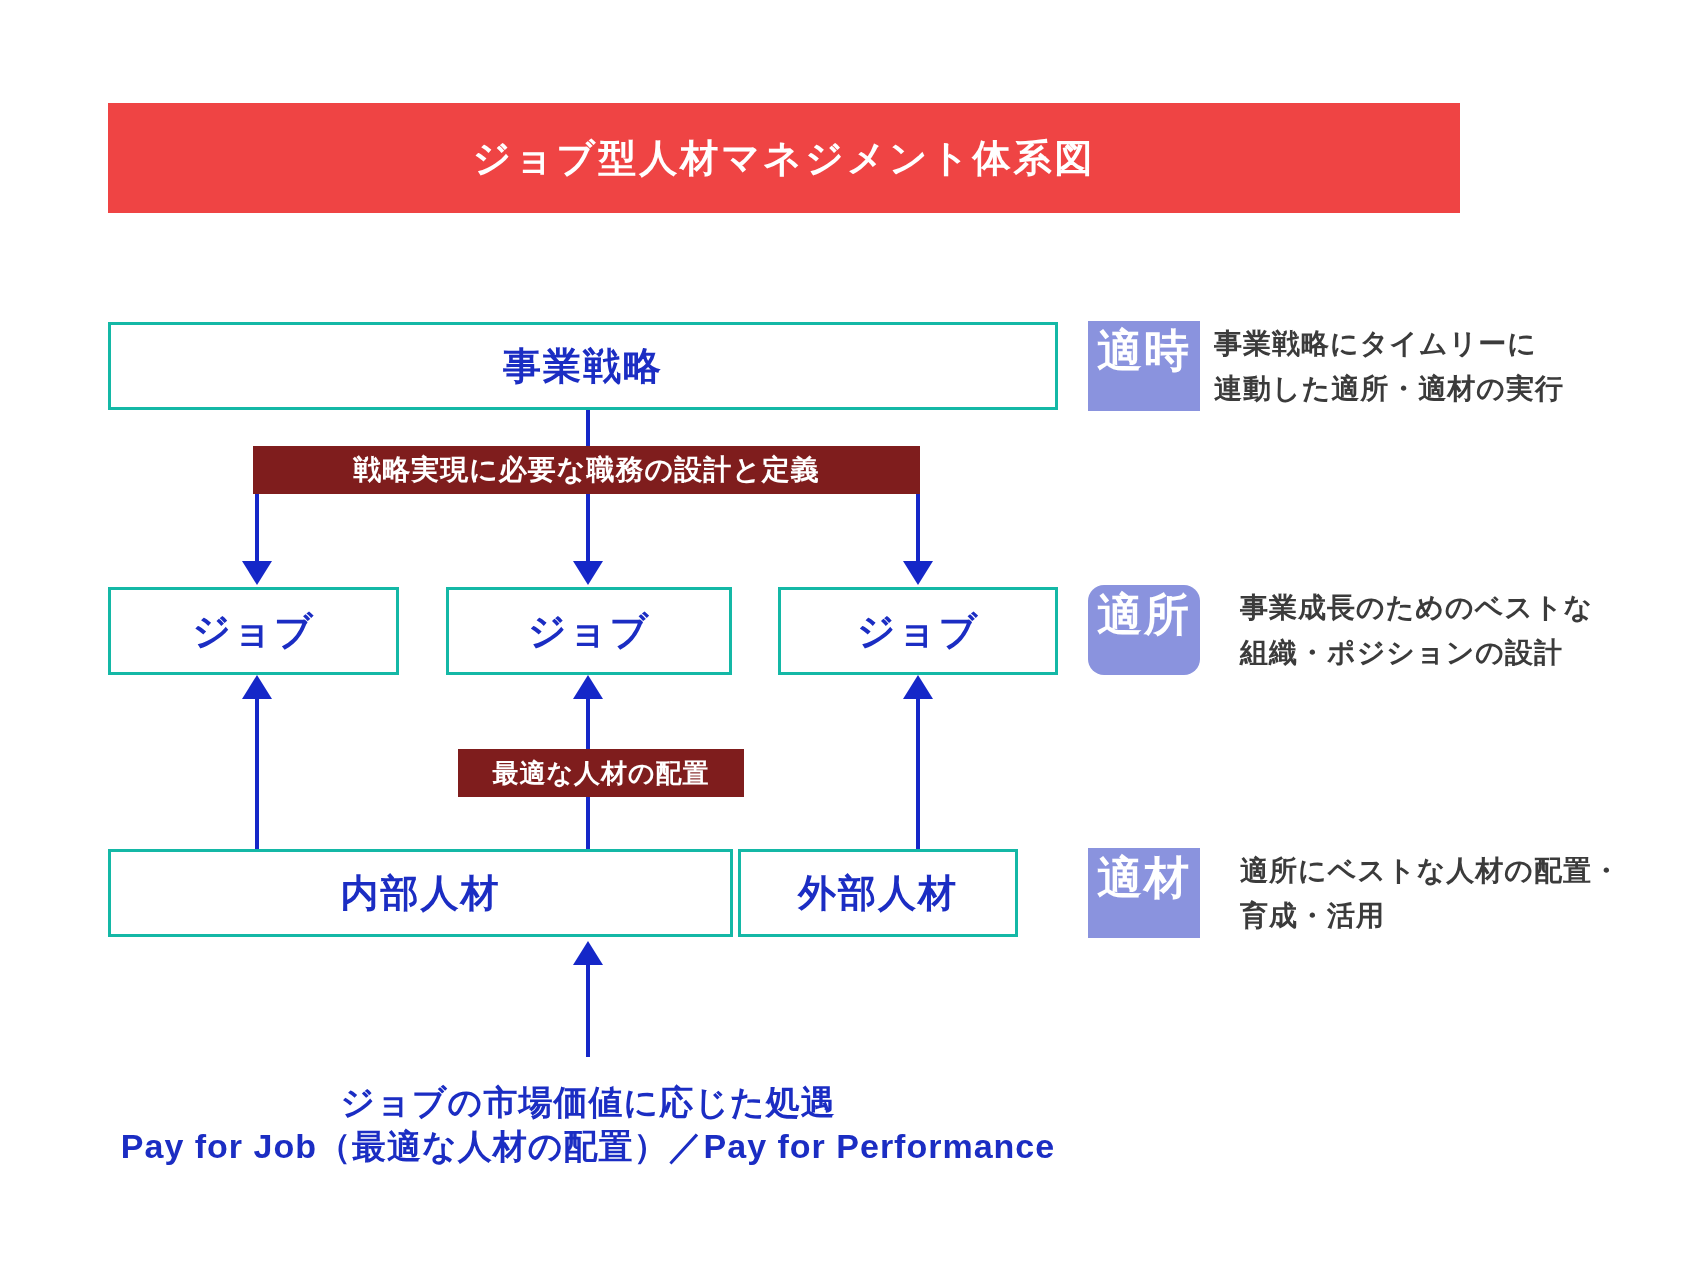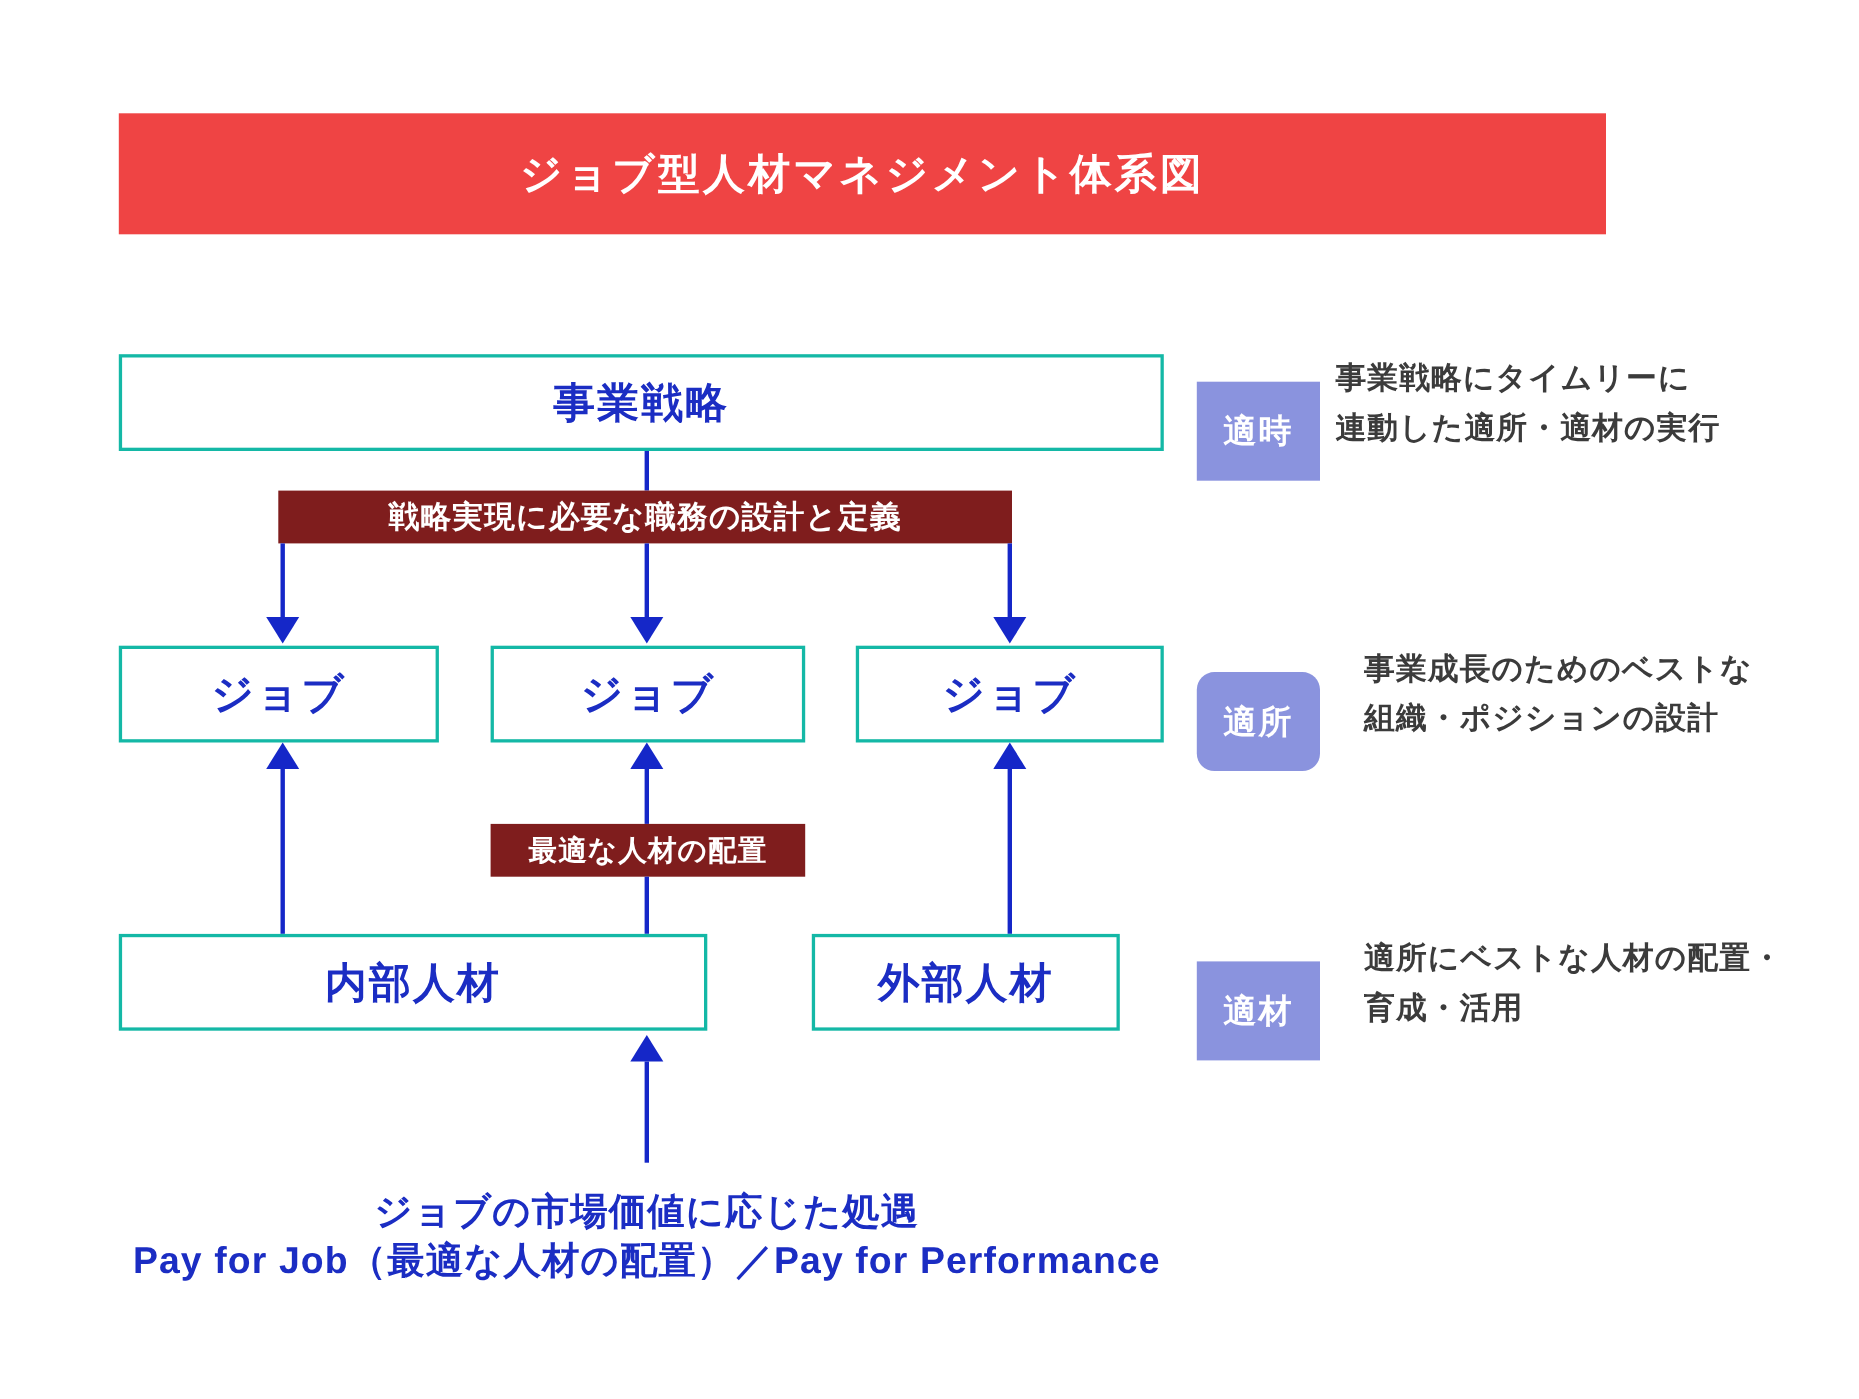--- a/index.html
+++ b/index.html
@@ -32,22 +32,22 @@
   
   .banner {
     background: #7f1d1d;
     display: flex; align-items: center; justify-content: center;
     color: #ffffff; font-size: 28px; font-weight: bold; letter-spacing: 1px;
   }
 
   
   .tag {
     background: #8a93de;
-    display: flex; align-items: center; justify-content: center;
-    color: #ffffff; font-size: 30px; font-weight: bold; letter-spacing: 2px; margin-top: 26px;
+    display: flex; align-items: flex-start; justify-content: center;
+    color: #ffffff; font-size: 45px; font-weight: bold; letter-spacing: 2px;
   }
   .desc {
     color: #3b3b3b; font-size: 28px; font-weight: bold;
     line-height: 45px; letter-spacing: 1px;
     display: flex; flex-direction: column; justify-content: center;
     height: 90px;
   }
 
   
   .vline { width: 4px; background: #1527c8; }
@@ -107,29 +107,29 @@
   <div class="abs node-box" style="left:778px; top:587px; width:280px; height:88px;">
     <span>ジョブ</span>
   </div>
 
   <div class="abs head-up" style="left:242px; top:675px;"></div>
   <div class="abs vline" style="left:255px; top:699px; height:150px;"></div>
 
   <div class="abs head-up" style="left:573px; top:675px;"></div>
   <div class="abs vline" style="left:586px; top:699px; height:50px;"></div>
 
-  <div class="abs banner" style="left:446px; top:749px; width:286px; height:48px; font-size:26px;">
+  <div class="abs banner" style="left:458px; top:749px; width:286px; height:48px; font-size:26px;">
     <span>最適な人材の配置</span>
   </div>
   <div class="abs vline" style="left:586px; top:797px; height:52px;"></div>
 
   <div class="abs head-up" style="left:903px; top:675px;"></div>
   <div class="abs vline" style="left:916px; top:699px; height:150px;"></div>
 
-  <div class="abs node-box" style="left:108px; top:849px; width:535px; height:88px;">
+  <div class="abs node-box" style="left:108px; top:849px; width:625px; height:88px;">
     <span>内部人材</span>
   </div>
   <div class="abs node-box" style="left:738px; top:849px; width:280px; height:88px;">
     <span>外部人材</span>
   </div>
 
   <div class="abs head-up" style="left:573px; top:941px;"></div>
   <div class="abs vline" style="left:586px; top:965px; height:92px;"></div>
 
   <div class="abs note">

